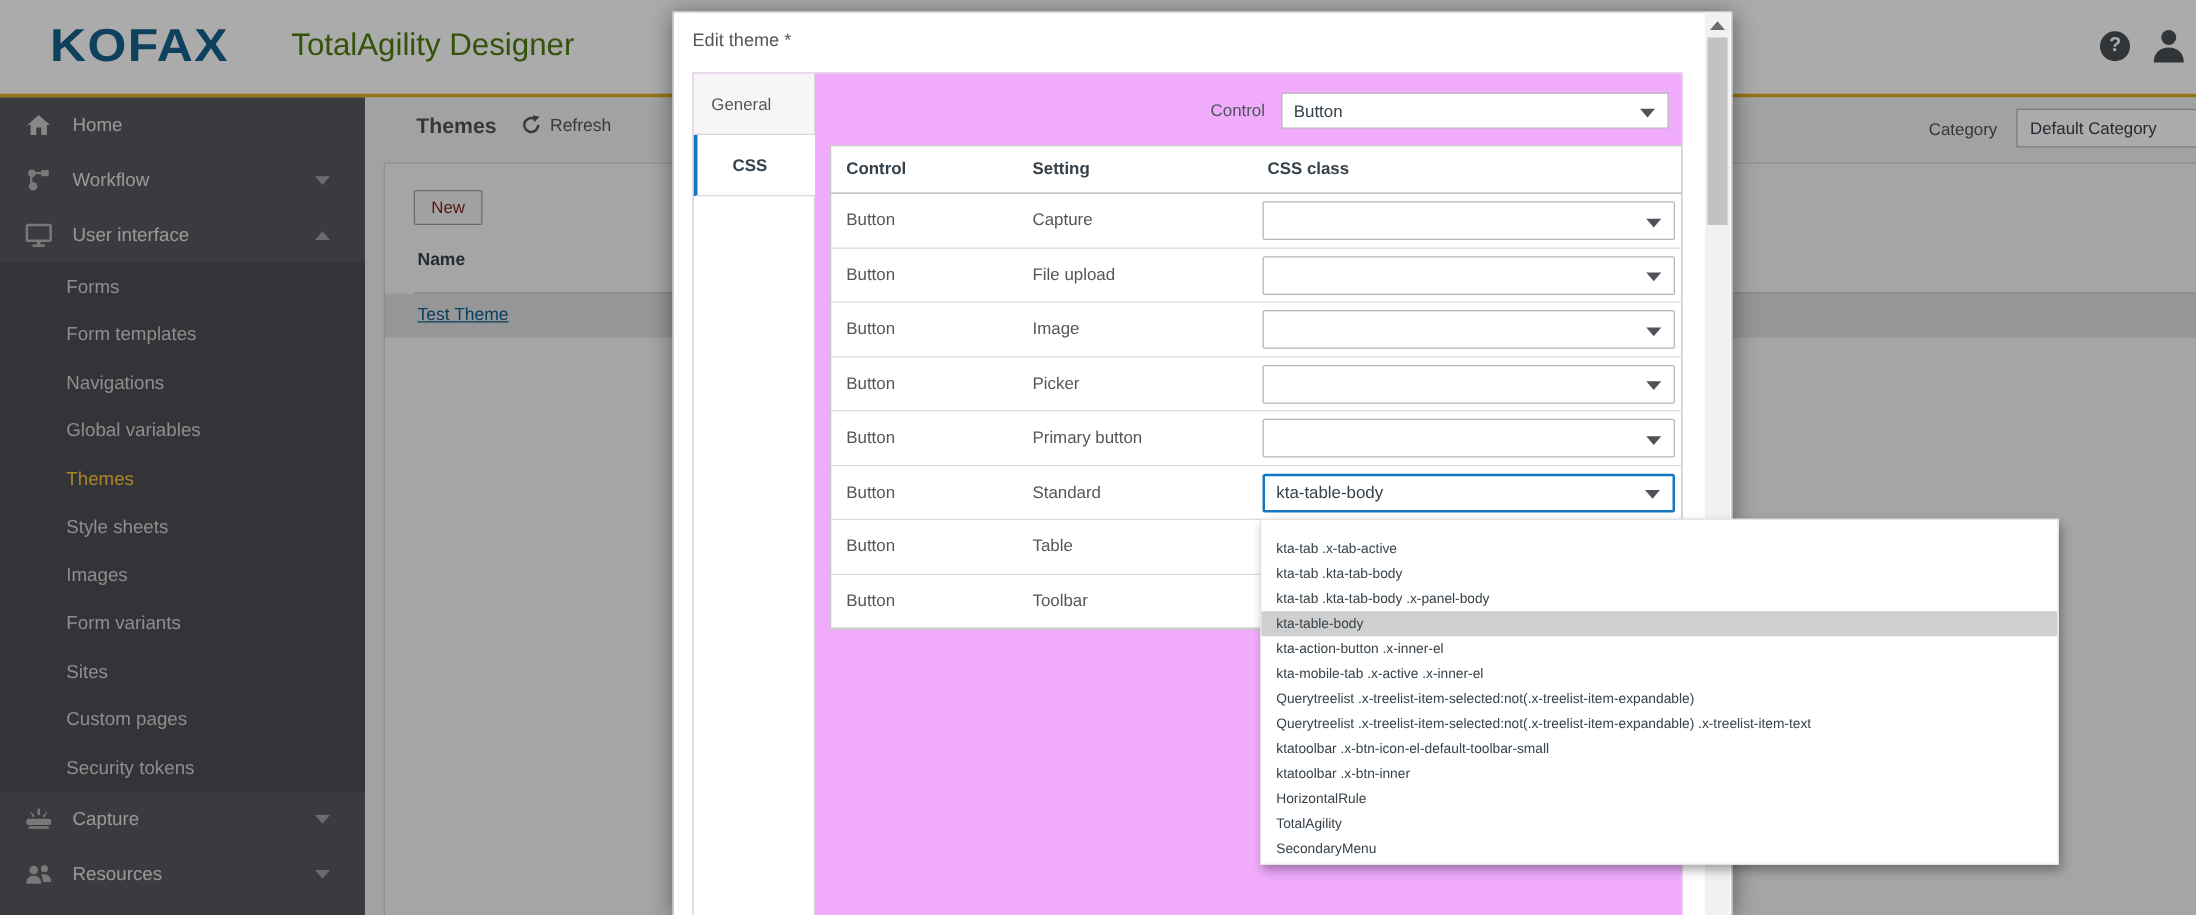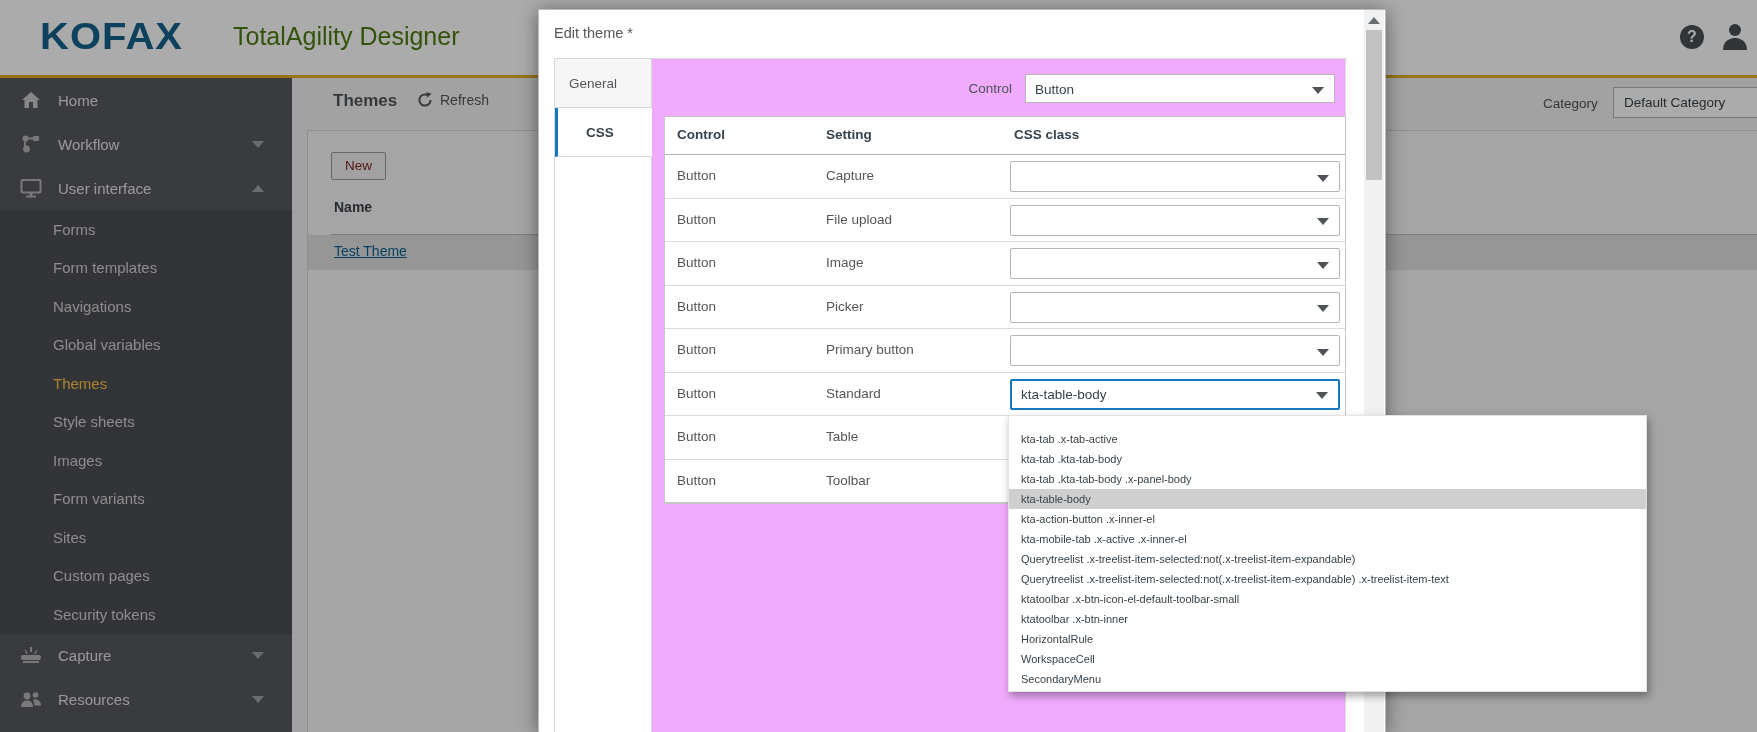--- a/index.html
+++ b/index.html
@@ -289,17 +289,17 @@
       <div class="dditem">kta-tab .kta-tab-body</div>
       <div class="dditem">kta-tab .kta-tab-body .x-panel-body</div>
       <div class="dditem hl">kta-table-body</div>
       <div class="dditem">kta-action-button .x-inner-el</div>
       <div class="dditem">kta-mobile-tab .x-active .x-inner-el</div>
       <div class="dditem">Querytreelist .x-treelist-item-selected:not(.x-treelist-item-expandable)</div>
       <div class="dditem">Querytreelist .x-treelist-item-selected:not(.x-treelist-item-expandable) .x-treelist-item-text</div>
       <div class="dditem">ktatoolbar .x-btn-icon-el-default-toolbar-small</div>
       <div class="dditem">ktatoolbar .x-btn-inner</div>
       <div class="dditem">HorizontalRule</div>
-      <div class="dditem">WorkspaceCell</div>
+      <div class="dditem">TotalAgility</div>
       <div class="dditem">SecondaryMenu</div>
     </div>
 
 </div>
 
 </body></html>

